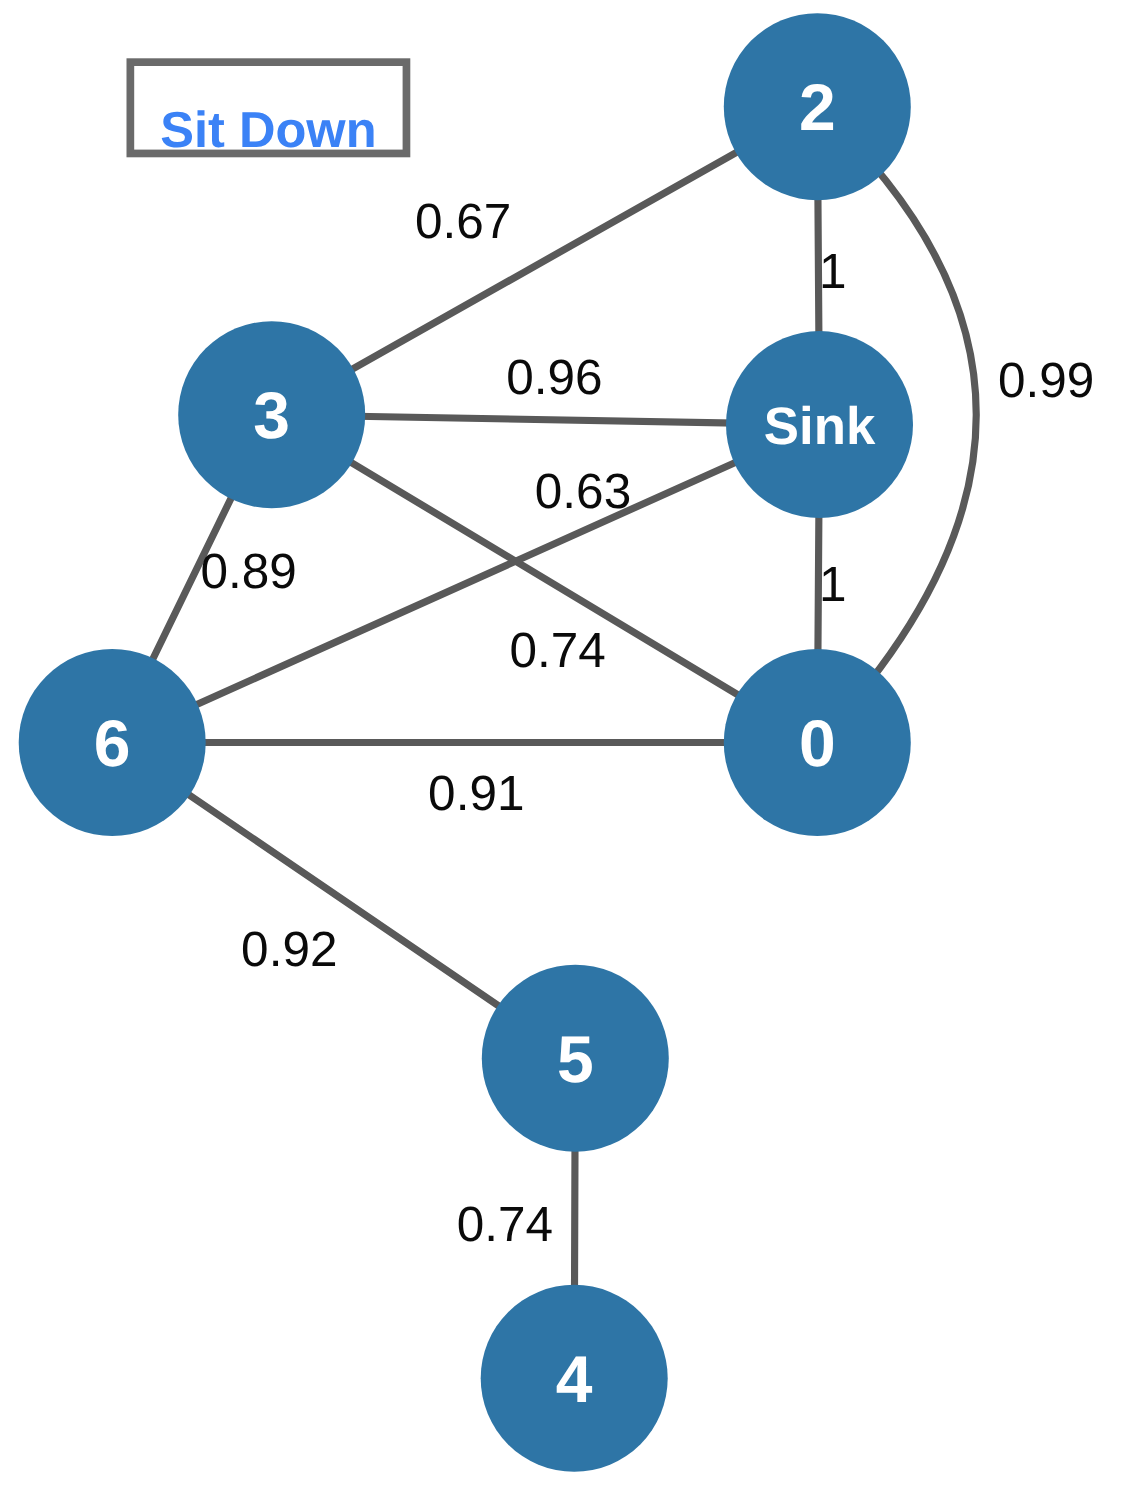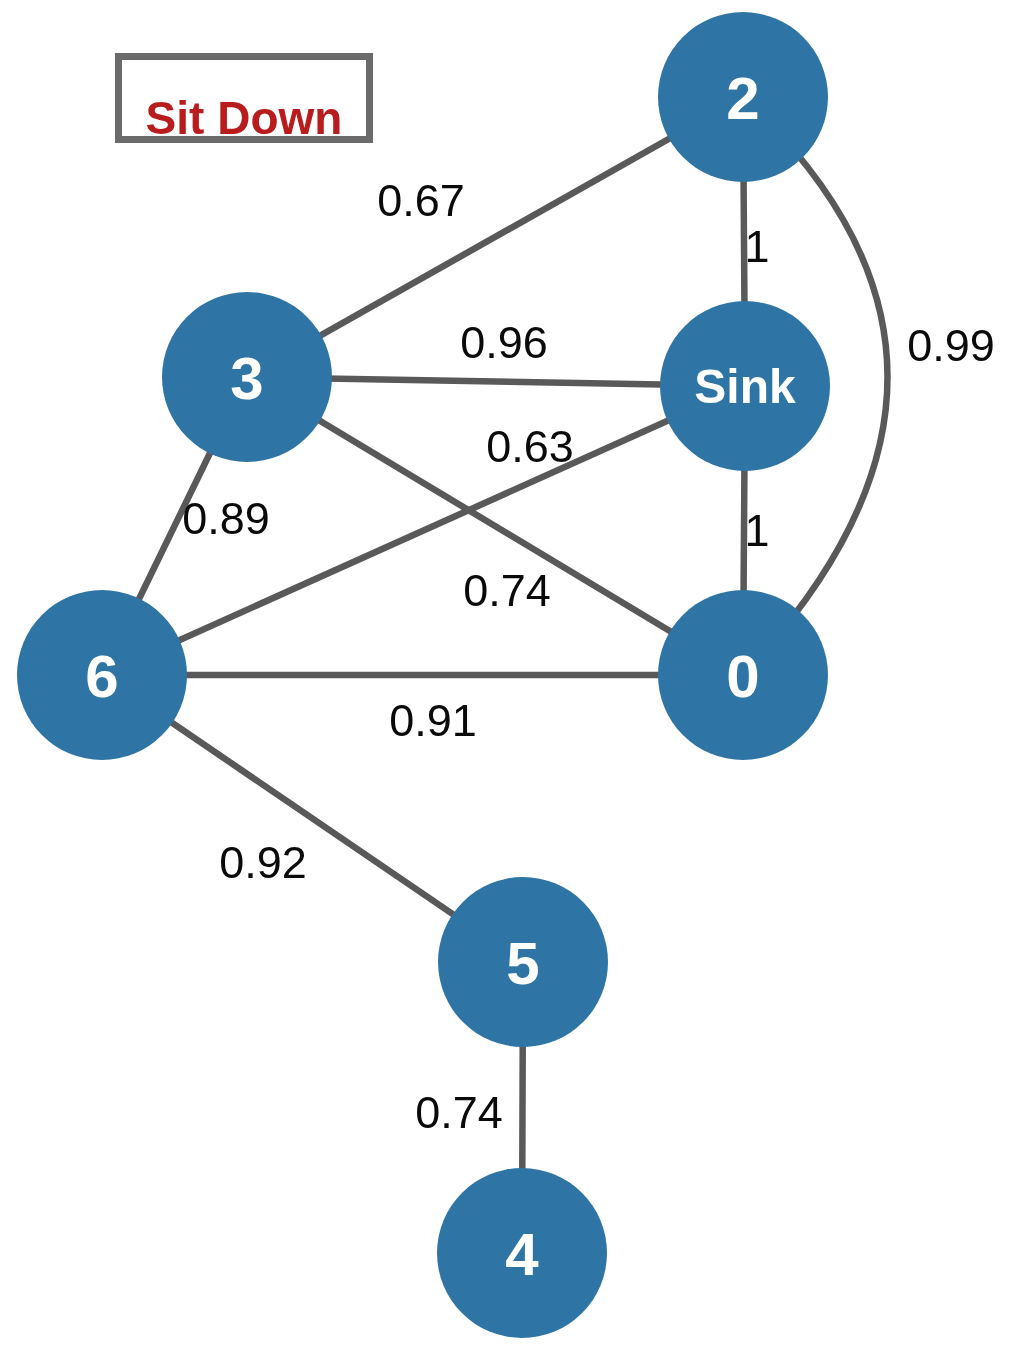--- a/index.html
+++ b/index.html
@@ -33,21 +33,21 @@
     box-sizing: border-box;
     border: 7px solid #6a6a6a;
     display: flex;
     align-items: center;
     justify-content: center;
     background: #ffffff;
   }
   .title-box span {
     font-size: 46px;
     font-weight: bold;
-    color: #b91c1c;
+    color: #3b82f6;
     letter-spacing: 0px;
     white-space: nowrap;
     margin-top: 40px;
   }
 </style>
 </head>
 <body>
 
 <div class="stage">
   <svg id="graph-svg" viewBox="0 0 1030 1366">

